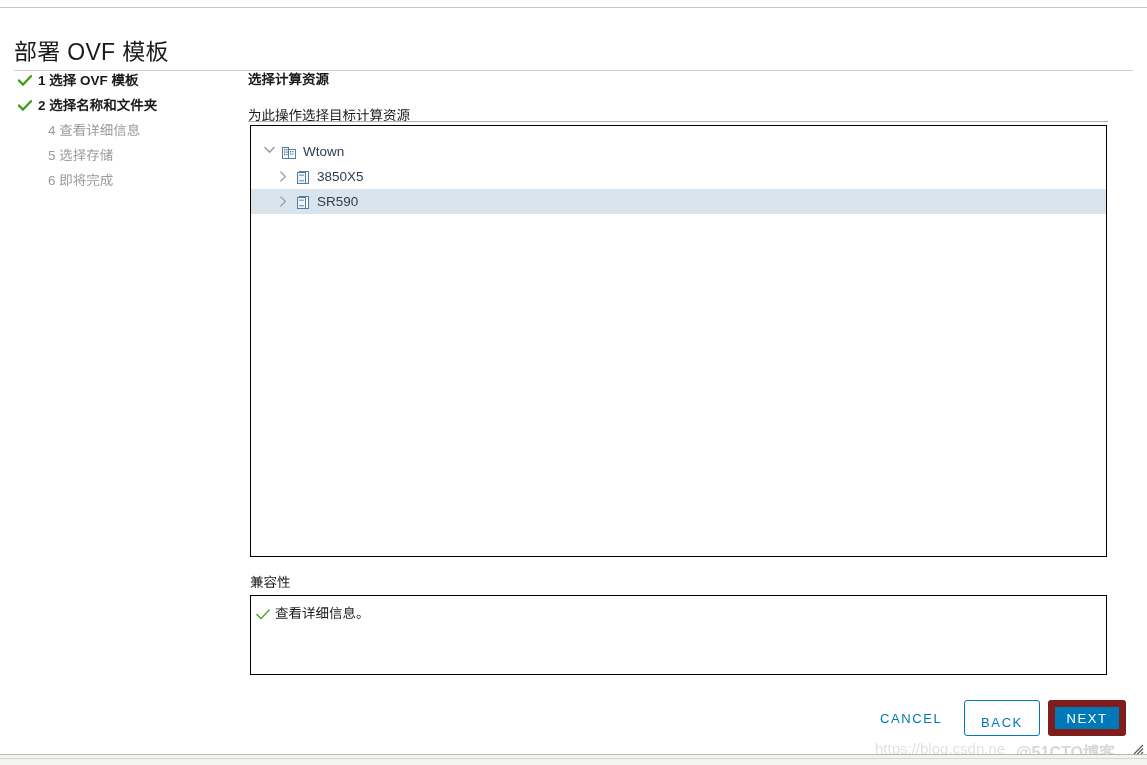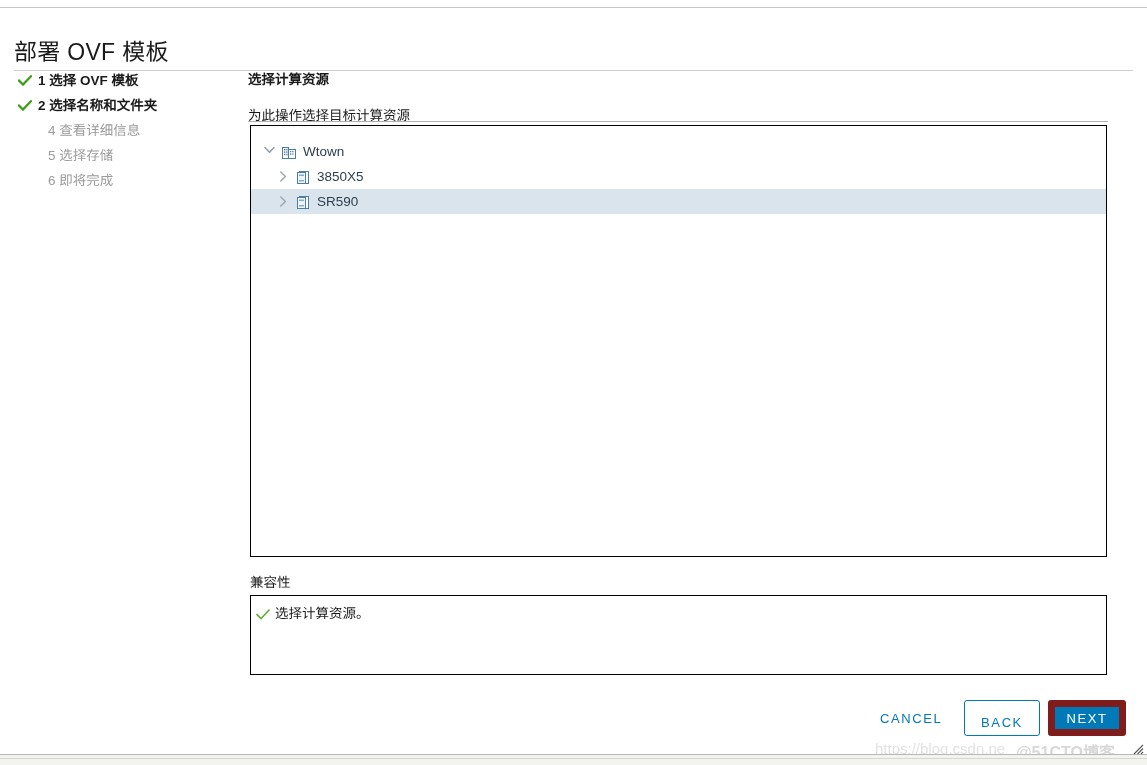--- a/index.html
+++ b/index.html
@@ -432,21 +432,21 @@
   </div>
 
   <div id="compatibility-label">兼容性</div>
 
   <div id="compatibility-box">
     <span id="compat-check-icon">
       <svg width="14" height="11" viewBox="0 0 14 11">
           <path d="M1 5.6 L5 9.6 L13 1.2" fill="none" stroke="#6aab3a" stroke-width="1.6" stroke-linecap="square"></path>
         </svg>
     </span>
-    <span id="compat-message">选择计算资源。</span>
+    <span id="compat-message">查看详细信息。</span>
   </div>
 
   <div id="footer-actions">
     <button id="cancel-button">CANCEL</button>
   </div>
   <button id="back-button">BACK</button>
   <button id="next-button">NEXT</button>
 
   <div class="watermark" id="watermark-csdn">https://blog.csdn.ne</div>
   <div class="watermark" id="watermark-51cto">@51CTO博客</div>

